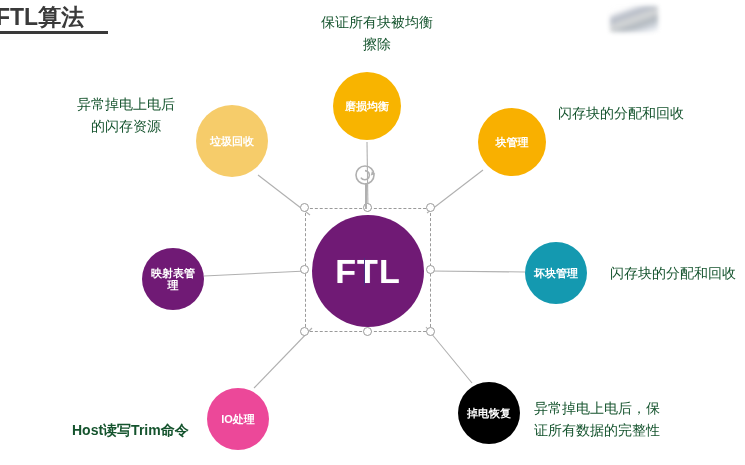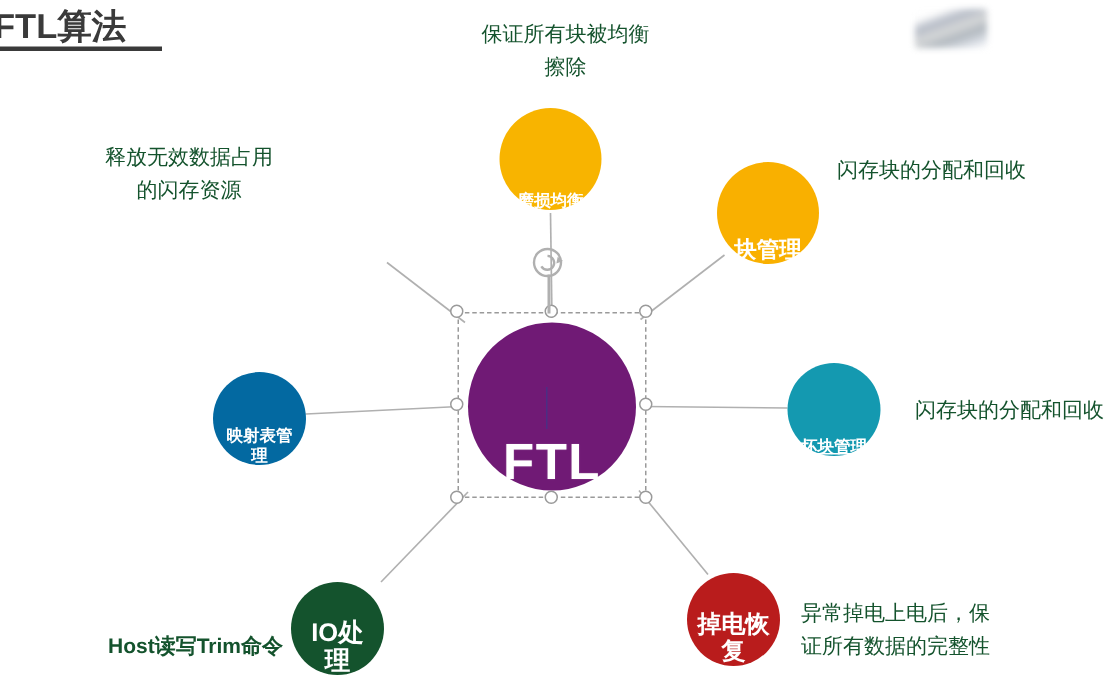--- a/index.html
+++ b/index.html
@@ -62,21 +62,21 @@
     width: 745px;
     height: 465px;
     pointer-events: none;
   }
 
   
   .node {
     position: absolute;
     border-radius: 50%;
     display: flex;
-    align-items: flex-end;
+    align-items: center;
     justify-content: center;
     text-align: center;
     color: #ffffff;
     line-height: 1.12;
     box-sizing: border-box;
   }
   .node .node-label {
     display: block;
     padding: 0 6px;
     font-weight: bold;
@@ -115,46 +115,45 @@
   .node-gc {
     background: #f6cc6a;
     width: 72px; height: 72px;
     left: 196px; top: 105px;
     font-size: 11px;
   }
   .node-block {
     background: #f9b000;
     width: 68px; height: 68px;
     left: 478px; top: 108px;
-    font-size: 15px;
+    font-size: 11px;
   }
   .node-map {
-    background: #0369a1;
+    background: #701a75;
     width: 62px; height: 62px;
     left: 142px; top: 248px;
     font-size: 11px;
   }
   .node-bad {
     background: #1499b0;
     width: 62px; height: 62px;
     left: 525px; top: 242px;
     font-size: 11px;
-    text-decoration: underline;
   }
   .node-io {
-    background: #14532d;
+    background: #ec4899;
     width: 62px; height: 62px;
-    left: 194px; top: 388px;
-    font-size: 17px;
+    left: 207px; top: 388px;
+    font-size: 11px;
   }
   .node-power {
-    background: #b91c1c;
+    background: #000000;
     width: 62px; height: 62px;
     left: 458px; top: 382px;
-    font-size: 16px;
+    font-size: 11px;
   }
 
   
   .caption {
     position: absolute;
     color: #14532d;
     font-size: 14px;
     line-height: 1.55;
     white-space: pre-line;
   }
@@ -237,20 +236,23 @@
 
     <line x1="312" y1="328" x2="254" y2="388" stroke="#b0b0b0" stroke-width="1.1"></line>
 
     <line x1="426" y1="327" x2="472" y2="383" stroke="#b0b0b0" stroke-width="1.1"></line>
   </svg>
 
   <div class="node node-wear">
     <span class="node-label">磨损均衡</span>
   </div>
 
+  <div class="node node-gc">
+    <span class="node-label">垃圾回收</span>
+  </div>
 
   <div class="node node-block">
     <span class="node-label">块管理</span>
   </div>
 
   <div class="node node-map">
     <span class="node-label">映射表管理</span>
   </div>
 
   <div class="node node-bad">
@@ -284,21 +286,21 @@
   <div class="rotate-handle">
     <svg viewBox="0 0 24 24" width="24" height="24">
       <circle cx="11" cy="12" r="9" fill="none" stroke="#b0b0b0" stroke-width="1.6"></circle>
       <path d="M11 7.6 A4.6 4.6 0 1 1 6.9 14.6" fill="none" stroke="#b0b0b0" stroke-width="1.6"></path>
       <path d="M17.8 8.2 L21.4 11.0 L16.9 12.6 Z" fill="#b0b0b0"></path>
     </svg>
   </div>
 
   <div class="caption center cap-wear">保证所有块被均衡
 擦除</div>
-  <div class="caption center cap-gc">释放无效数据占用
+  <div class="caption center cap-gc">异常掉电上电后
 的闪存资源</div>
   <div class="caption left cap-block">闪存块的分配和回收</div>
   <div class="caption left cap-bad">闪存块的分配和回收</div>
   <div class="caption left cap-io">Host读写Trim命令</div>
   <div class="caption left cap-power">异常掉电上电后，保
 证所有数据的完整性</div>
 
 </div>
 
 </body></html>

